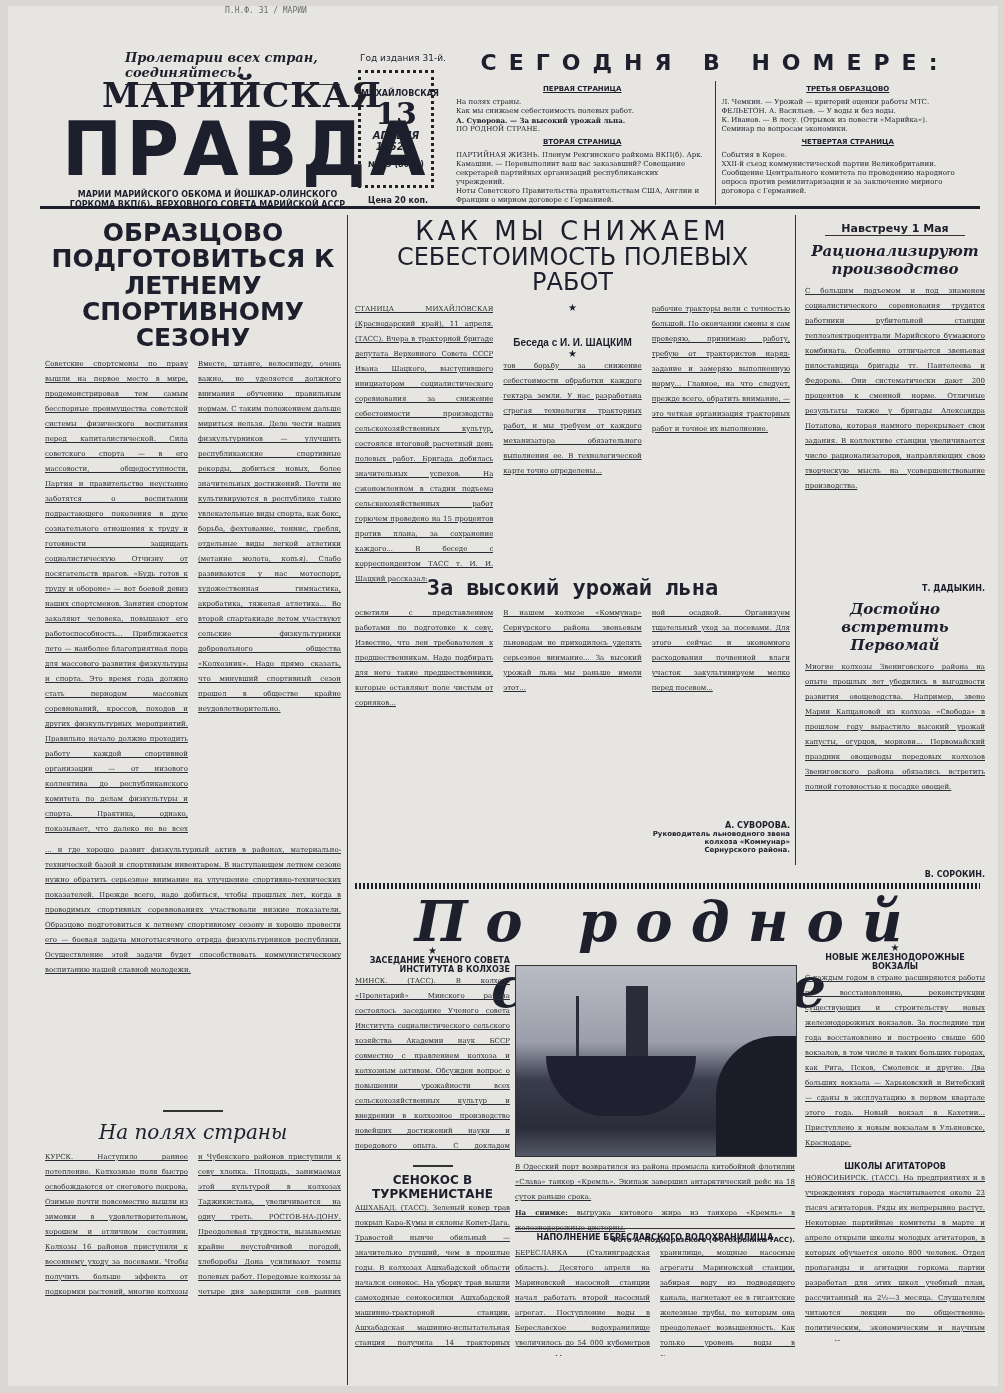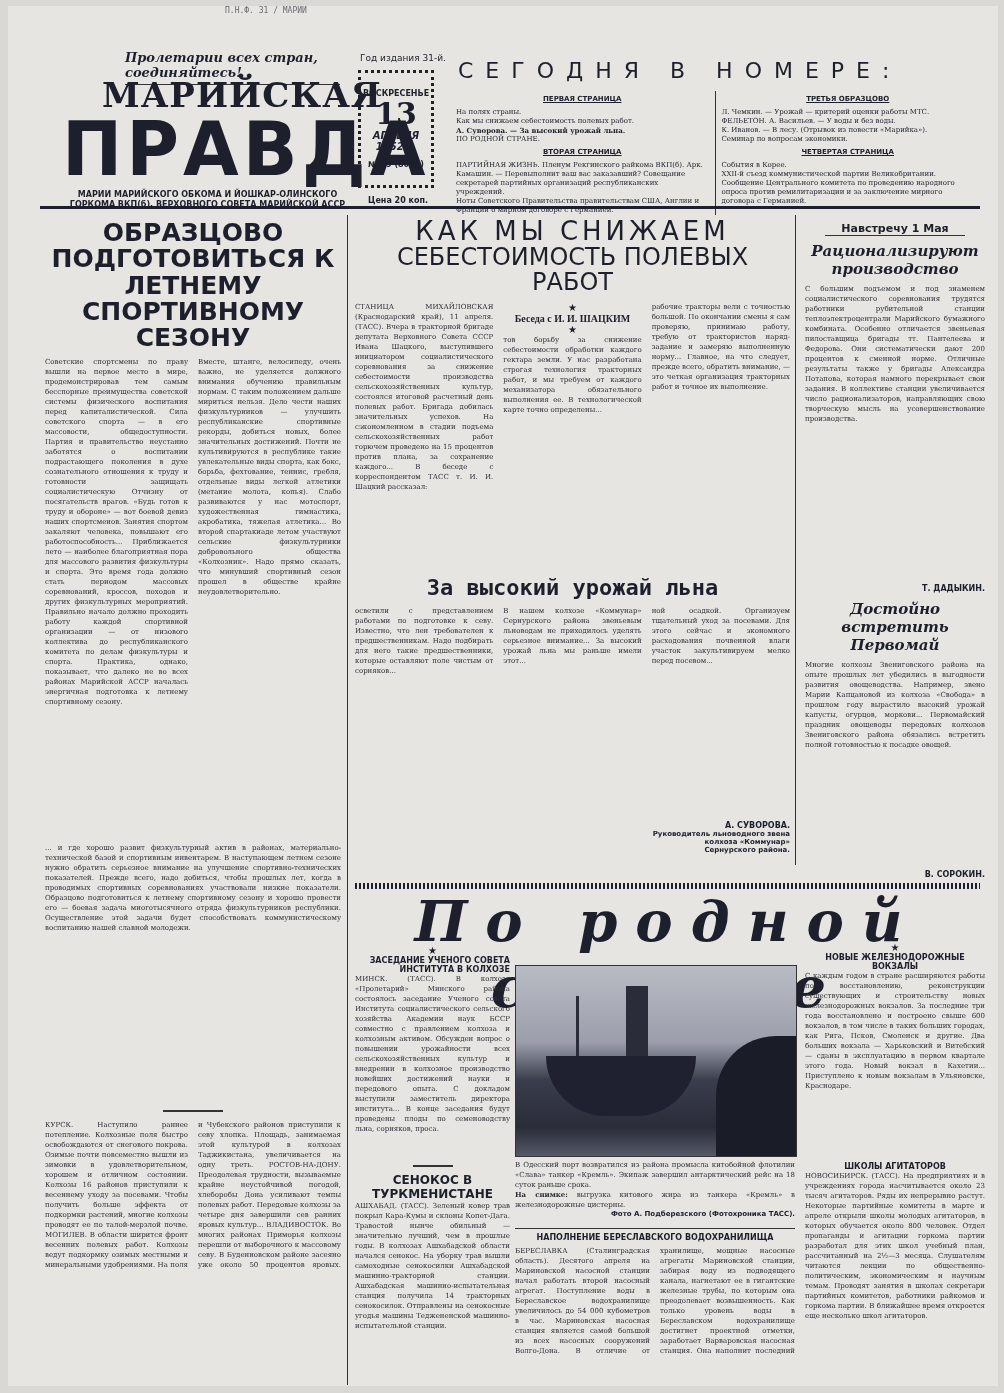--- a/index.html
+++ b/index.html
@@ -13,28 +13,28 @@
   .organ{position:absolute;left:60px;top:190px;width:295px;font-family:"DejaVu Sans",sans-serif;font-weight:bold;font-size:8px;text-align:center;line-height:10px;}
   .datebox{position:absolute;left:358px;top:70px;width:70px;height:112px;border:3px dotted #222;text-align:center;font-family:"DejaVu Sans",sans-serif;}
   .datebox .dow{font-size:8px;font-weight:bold;margin-top:16px;}
   .datebox .day{font-family:"DejaVu Serif",serif;font-size:30px;font-weight:bold;line-height:32px;}
   .datebox .mon{font-size:10px;font-style:italic;font-weight:bold;}
   .datebox .yr{font-size:10px;font-style:italic;font-weight:bold;}
   .datebox .no{font-size:8px;font-weight:bold;margin-top:8px;}
   .price{position:absolute;left:368px;top:196px;font-family:"DejaVu Sans",sans-serif;font-size:8px;font-weight:bold;}
   .rule-main{position:absolute;left:40px;top:206px;width:940px;height:3px;background:#1d1f2c;}
   .today{position:absolute;left:450px;top:50px;width:530px;}
-  .today h2{margin:8px;font-family:"DejaVu Sans",sans-serif;font-weight:normal;font-size:22px;letter-spacing:12px;text-align:left;}
+  .today h2{margin:0;font-family:"DejaVu Sans",sans-serif;font-weight:bold;font-size:22px;letter-spacing:12px;text-align:center;}
   .today .cols{display:flex;margin-top:6px;}
   .today .col{flex:1;font-size:7px;line-height:9px;padding:0 6px;}
   .today .col + .col{border-left:1px solid #333;}
   .today .ph{font-family:"DejaVu Sans",sans-serif;font-weight:bold;font-size:7px;text-align:center;text-decoration:underline;margin:4px 0;}
   .vline{position:absolute;width:1px;background:#333;}
   .hl{font-family:"DejaVu Sans",sans-serif;font-weight:900;text-align:center;line-height:1.05;}
-  .body{font-size:7px;line-height:10px;text-align:justify;color:#2b2d36;}
+  .body{font-size:7px;line-height:15px;text-align:justify;color:#2b2d36;text-decoration:underline;}
   .art{position:absolute;}
   .colset{display:flex;gap:10px;}
   .colset > div{flex:1;}
   .italic-head{font-family:"DejaVu Serif",serif;font-style:italic;font-weight:bold;text-align:center;}
   .sig{font-family:"DejaVu Sans",sans-serif;font-weight:bold;font-size:8px;text-align:right;}
   .wavy{position:absolute;height:6px;background:repeating-linear-gradient(90deg,#1d1f2c 0 2px,transparent 2px 4px);}
   .photo{position:absolute;left:515px;top:965px;width:280px;height:190px;background:linear-gradient(180deg,#b9bbc4 0%,#9c9fab 40%,#3a3d4d 60%,#2a2c38 85%,#555866 100%);border:1px solid #333;overflow:hidden;}
   .photo .hull{position:absolute;left:30px;top:90px;width:150px;height:60px;background:#1f2130;border-radius:0 0 70px 70px;}
   .photo .funnel{position:absolute;left:110px;top:20px;width:22px;height:70px;background:#2a2c3a;}
   .photo .mast{position:absolute;left:60px;top:30px;width:3px;height:60px;background:#2a2c3a;}
@@ -47,21 +47,21 @@
 <div class="paper"></div>
 
 <div class="stamp">П.Н.Ф. 31 / МАРИИ</div>
 <div class="motto">Пролетарии всех стран, соединяйтесь!</div>
 <div class="price-top">Год издания 31-й.</div>
 <div class="title1">МАРИЙСКАЯ</div>
 <div class="title2">ПРАВДА</div>
 <div class="organ">МАРИИ МАРИЙСКОГО ОБКОМА И ЙОШКАР-ОЛИНСКОГО ГОРКОМА ВКП(б), ВЕРХОВНОГО СОВЕТА МАРИЙСКОЙ АССР</div>
 
 <div class="datebox">
-  <div class="dow">ВОСКРЕСЕНЬЕ</div>
+  <div class="dow">МИХАЙЛОВСКАЯ</div>
   <div class="day">13</div>
   <div class="mon">АПРЕЛЯ</div>
   <div class="yr">1952 г.</div>
   <div class="no">№ 75 (8064)</div>
 </div>
 <div class="price">Цена 20 коп.</div>
 
 <div class="today">
   <h2>СЕГОДНЯ В НОМЕРЕ:</h2>
   <div class="cols">
@@ -103,21 +103,21 @@
   <div class="body" style="margin-top:6px;height:260px;overflow:hidden;">... и где хорошо развит физкультурный актив в районах, материально-технической базой и спортивным инвентарем. В наступающем летнем сезоне нужно обратить серьезное внимание на улучшение спортивно-технических показателей. Прежде всего, надо добиться, чтобы прошлых лет, когда в проводимых спортивных соревнованиях участвовали низкие показатели. Образцово подготовиться к летнему спортивному сезону и хорошо провести его — боевая задача многотысячного отряда физкультурников республики. Осуществление этой задачи будет способствовать коммунистическому воспитанию нашей славной молодежи.</div>
 </div>
 
 <div class="art" style="left:355px;top:218px;width:435px;">
   <div class="hl" style="font-family:'DejaVu Sans',sans-serif;font-weight:normal;font-size:26px;letter-spacing:4px;">КАК МЫ СНИЖАЕМ</div>
   <div class="hl" style="font-family:'DejaVu Sans',sans-serif;font-weight:normal;font-size:24px;">СЕБЕСТОИМОСТЬ ПОЛЕВЫХ РАБОТ</div>
   <div class="colset" style="margin-top:6px;">
     <div class="body" style="height:290px;overflow:hidden;">СТАНИЦА МИХАЙЛОВСКАЯ (Краснодарский край), 11 апреля. (ТАСС). Вчера в тракторной бригаде депутата Верховного Совета СССР Ивана Шацкого, выступившего инициатором социалистического соревнования за снижение себестоимости производства сельскохозяйственных культур, состоялся итоговой расчетный день полевых работ. Бригада добилась значительных успехов. На сэкономленном в стадии подъема сельскохозяйственных работ горючем проведено на 15 процентов против плана, за сохранение каждого... В беседе с корреспондентом ТАСС т. И. И. Шацкий рассказал:</div>
     <div>
       <div class="star">★</div>
-      <div style="font-family:Liberation Serif, serif;font-weight:bold;font-size:10px;text-align:center;">Беседа с И. И. ШАЦКИМ</div>
+      <div style="font-family:Liberation Sans, sans-serif;font-weight:bold;font-size:10px;text-align:center;margin-top:24px;">Беседа с И. И. ШАЦКИМ</div>
       <div class="star">★</div>
       <div class="body" style="height:250px;overflow:hidden;">тов борьбу за снижение себестоимости обработки каждого гектара земли. У нас разработана строгая технология тракторных работ, и мы требуем от каждого механизатора обязательного выполнения ее. В технологической карте точно определены...</div>
     </div>
     <div class="body" style="height:290px;overflow:hidden;">рабочие тракторы вели с точностью большой. По окончании смены я сам проверяю, принимаю работу, требую от трактористов наряд-задание и замеряю выполненную норму... Главное, на что следует, прежде всего, обратить внимание, — это четкая организация тракторных работ и точное их выполнение.</div>
   </div>
 </div>
 
 <div class="art" style="left:805px;top:222px;width:180px;">
   <div style="text-align:center;font-family:'DejaVu Sans',sans-serif;font-weight:bold;font-size:11px;border-bottom:1px solid #333;margin:0 20px;">Навстречу 1 Мая</div>
   <div class="italic-head" style="font-size:15px;margin-top:6px;">Рационализируют производство</div>
@@ -181,17 +181,18 @@
 <div class="art" style="left:805px;top:942px;width:180px;">
   <div class="star">★</div>
   <div style="font-family:'DejaVu Sans',sans-serif;font-weight:bold;font-size:8px;text-align:center;">НОВЫЕ ЖЕЛЕЗНОДОРОЖНЫЕ ВОКЗАЛЫ</div>
   <div class="body" style="height:185px;overflow:hidden;">С каждым годом в стране расширяются работы по восстановлению, реконструкции существующих и строительству новых железнодорожных вокзалов. За последние три года восстановлено и построено свыше 600 вокзалов, в том числе в таких больших городах, как Рига, Псков, Смоленск и другие. Два больших вокзала — Харьковский и Витебский — сданы в эксплуатацию в первом квартале этого года. Новый вокзал в Кахетии... Приступлено к новым вокзалам в Ульяновске, Краснодаре.</div>
   <div style="font-family:'DejaVu Sans',sans-serif;font-weight:bold;font-size:8px;text-align:center;margin-top:6px;">ШКОЛЫ АГИТАТОРОВ</div>
   <div class="body" style="height:170px;overflow:hidden;">НОВОСИБИРСК. (ТАСС). На предприятиях и в учреждениях города насчитывается около 23 тысяч агитаторов. Ряды их непрерывно растут. Некоторые партийные комитеты в марте и апреле открыли школы молодых агитаторов, в которых обучается около 800 человек. Отдел пропаганды и агитации горкома партии разработал для этих школ учебный план, рассчитанный на 2½—3 месяца. Слушателям читаются лекции по общественно-политическим, экономическим и научным темам. Проводят занятия в школах секретари партийных комитетов, работники райкомов и горкома партии. В ближайшее время откроется еще несколько школ агитаторов.</div>
 </div>
 
 <div class="art" style="left:45px;top:1110px;width:296px;">
   <div style="width:60px;height:2px;background:#333;margin:0 auto 8px;"></div>
+  <div class="italic-head" style="font-size:20px;font-weight:normal;">На полях страны</div>
   <div class="colset" style="margin-top:6px;">
     <div class="body" style="height:150px;overflow:hidden;">КУРСК. Наступило раннее потепление. Колхозные поля быстро освобождаются от снегового покрова. Озимые почти повсеместно вышли из зимовки в удовлетворительном, хорошем и отличном состоянии. Колхозы 16 районов приступили к весеннему уходу за посевами. Чтобы получить больше эффекта от подкормки растений, многие колхозы проводят ее по талой-мерзлой почве. МОГИЛЕВ. В области ширится фронт весенних полевых работ. Колхозы ведут подкормку озимых местными и минеральными удобрениями. На поля вышли тракторы. Все МТС области получили семена для сева кок-сагыза. Площади под кукурузой расширяются в колхозах области более чем в полтора раза. СТАЛИНАБАД. Колхозы Кировабадского</div>
     <div class="body" style="height:150px;overflow:hidden;">и Чубекского районов приступили к севу хлопка. Площадь, занимаемая этой культурой в колхозах Таджикистана, увеличивается на одну треть. РОСТОВ-НА-ДОНУ. Преодолевая трудности, вызываемые крайне неустойчивой погодой, хлеборобы Дона усиливают темпы полевых работ. Передовые колхозы за четыре дня завершили сев ранних яровых культур... ВЛАДИВОСТОК. Во многих районах Приморья колхозы перешли от выборочного к массовому севу. В Буденновском районе засеяно уже около 50 процентов яровых. Механизаторы Хорольской МТС два дня подряд выполняют задания на всех участках работы.</div>
   </div>
 </div>
 
 </body></html>

